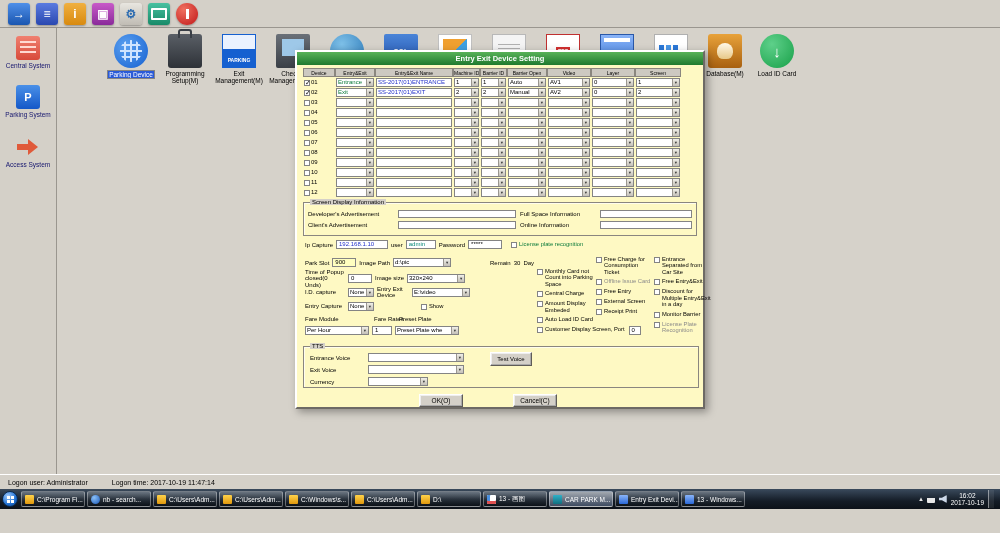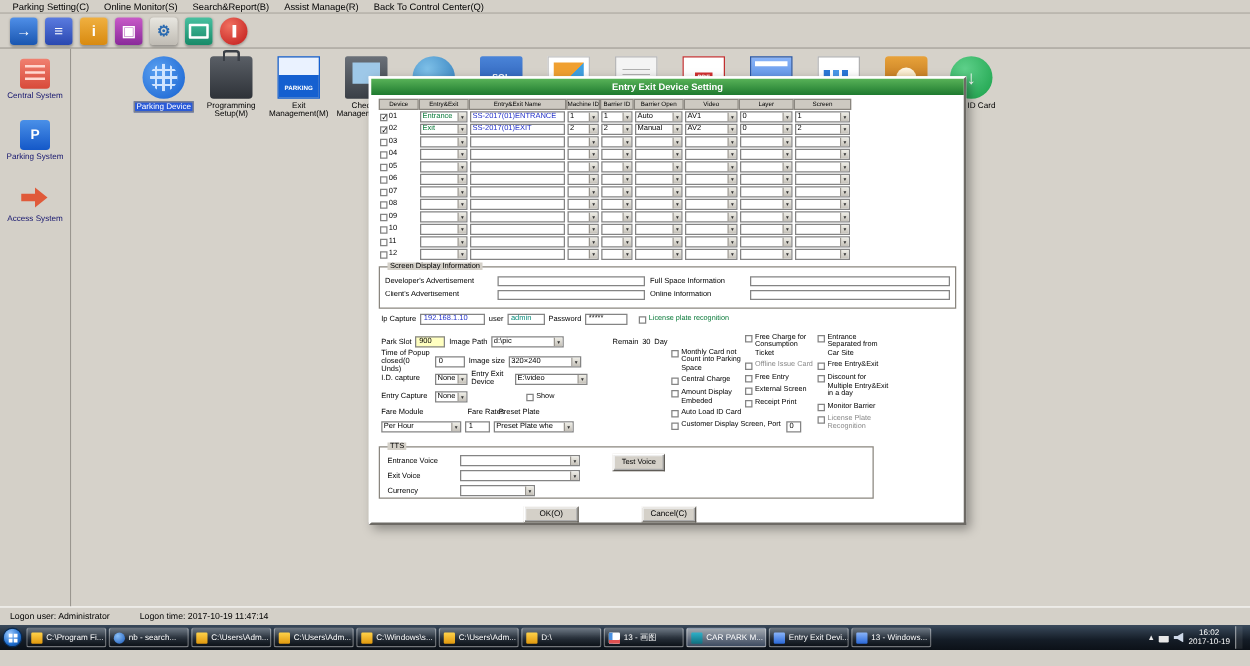--- a/index.html
+++ b/index.html
@@ -60,21 +60,21 @@
   .g-pdf::after{content:"PDF";background:#d23030;color:#fff;font-size:5px;font-weight:bold;padding:1px 2px;}
   .g-window{background:linear-gradient(#8ab4f8,#3a78d8);border:1px solid #2a58a8;}
   .g-window::after{content:"";position:absolute;left:3px;right:3px;top:3px;height:4px;background:#fff;}
   .g-chart{background:#fff;border:1px solid #b0b0b0;}
   .g-chart::after{content:"";position:absolute;left:4px;right:4px;bottom:4px;height:18px;background:linear-gradient(90deg,#2a78d8 0 20%,transparent 20% 30%,#4a98e8 30% 50%,transparent 50% 60%,#2a78d8 60% 80%,transparent 80%);}
   .g-database{background:linear-gradient(#e8a23a,#a86010);border-radius:3px;display:flex;align-items:center;justify-content:center;}
   .g-database::after{content:"";width:16px;height:16px;border-radius:50% 50% 40% 40%;background:linear-gradient(#fff8e8,#e8c888);}
   .g-loadcard{background:radial-gradient(circle at 35% 30%,#5ed08a,#18a048);border-radius:50%;display:flex;align-items:center;justify-content:center;color:#fff;font-size:15px;font-weight:bold;}
 
   
-  .dialog{position:absolute;left:238px;top:22px;width:478px;height:359px;background:#ffffff;border:2px solid;border-color:#ffffff #6d6a65 #6d6a65 #ffffff;box-shadow:3px 3px 8px rgba(0,0,0,.35);z-index:20;}
+  .dialog{position:absolute;left:238px;top:22px;width:410px;height:359px;background:#fef9c3;border:2px solid;border-color:#ffffff #6d6a65 #6d6a65 #ffffff;box-shadow:3px 3px 8px rgba(0,0,0,.35);z-index:20;}
   .dlg-title{height:13px;background:linear-gradient(180deg,#58b258,#1f7a2f);color:#fff;font-size:7.5px;font-weight:bold;display:flex;align-items:center;justify-content:center;}
   .dlg-body{position:relative;height:344px;font-size:6px;}
 
   .dev-table{position:absolute;left:6px;top:3px;right:6px;}
   .dev-head{display:flex;}
   .hcell{border:1px solid #8a867f;height:9px;font-size:5px;line-height:8px;text-align:center;overflow:hidden;background:#cdc9c1;white-space:nowrap;}
   .dev-row{display:flex;height:10px;align-items:center;}
   .cell{padding:0 1px;display:flex;align-items:center;gap:1px;}
   .c-dev{flex:0 0 32px;width:32px;}
   .c-ee{flex:0 0 40px;width:40px;}
@@ -152,27 +152,20 @@
   .tray-sq{width:8px;height:8px;border-radius:1px;}
   .tq-net{background:linear-gradient(180deg,transparent 0 40%,#e8e8e8 40%);}
   .tq-vol{background:#cdd8e8;clip-path:polygon(0 35%,40% 35%,100% 0,100% 100%,40% 65%,0 65%);}
   .clock{display:flex;flex-direction:column;align-items:center;line-height:1.15;font-size:6.5px;}
   .show-desktop{width:6px;height:18px;border-left:1px solid rgba(255,255,255,.45);background:rgba(255,255,255,.08);flex:0 0 auto;}
 </style>
 </head>
 <body>
 
 <div class="screen">
-  <div class="menubar" id="menubar">
-      <span class="menu-item">Parking Setting(C)</span>
-      <span class="menu-item">Online Monitor(S)</span>
-      <span class="menu-item">Search&amp;Report(B)</span>
-      <span class="menu-item">Assist Manage(R)</span>
-      <span class="menu-item">Back To Control Center(Q)</span>
-    </div>
   <div class="toolbar" id="toolbar">
       <div class="tool-icon ti-enter">→</div>
       <div class="tool-icon ti-ledger">≡</div>
       <div class="tool-icon ti-card">i</div>
       <div class="tool-icon ti-display">▣</div>
       <div class="tool-icon ti-gear">⚙</div>
       <div class="tool-icon ti-monitor"></div>
       <div class="tool-icon ti-stop"></div>
     </div>
 

